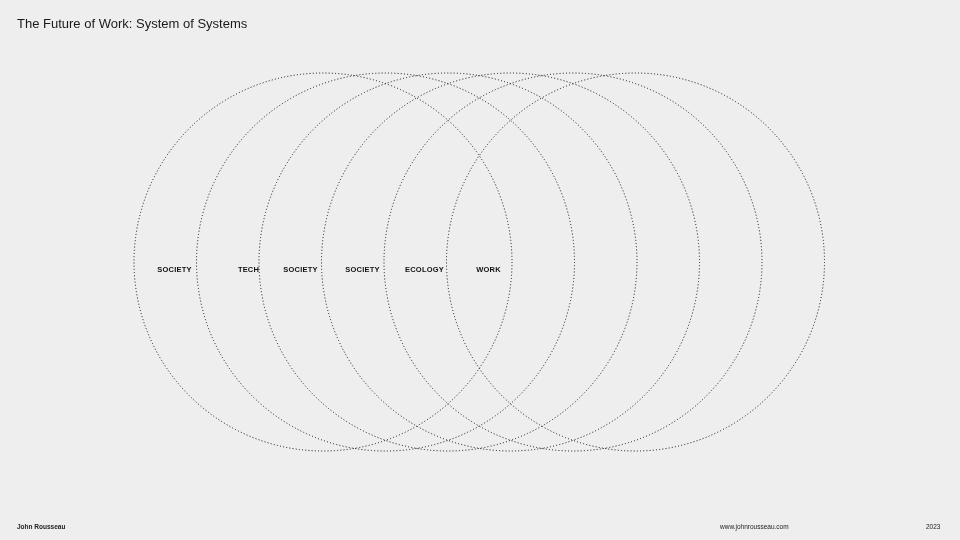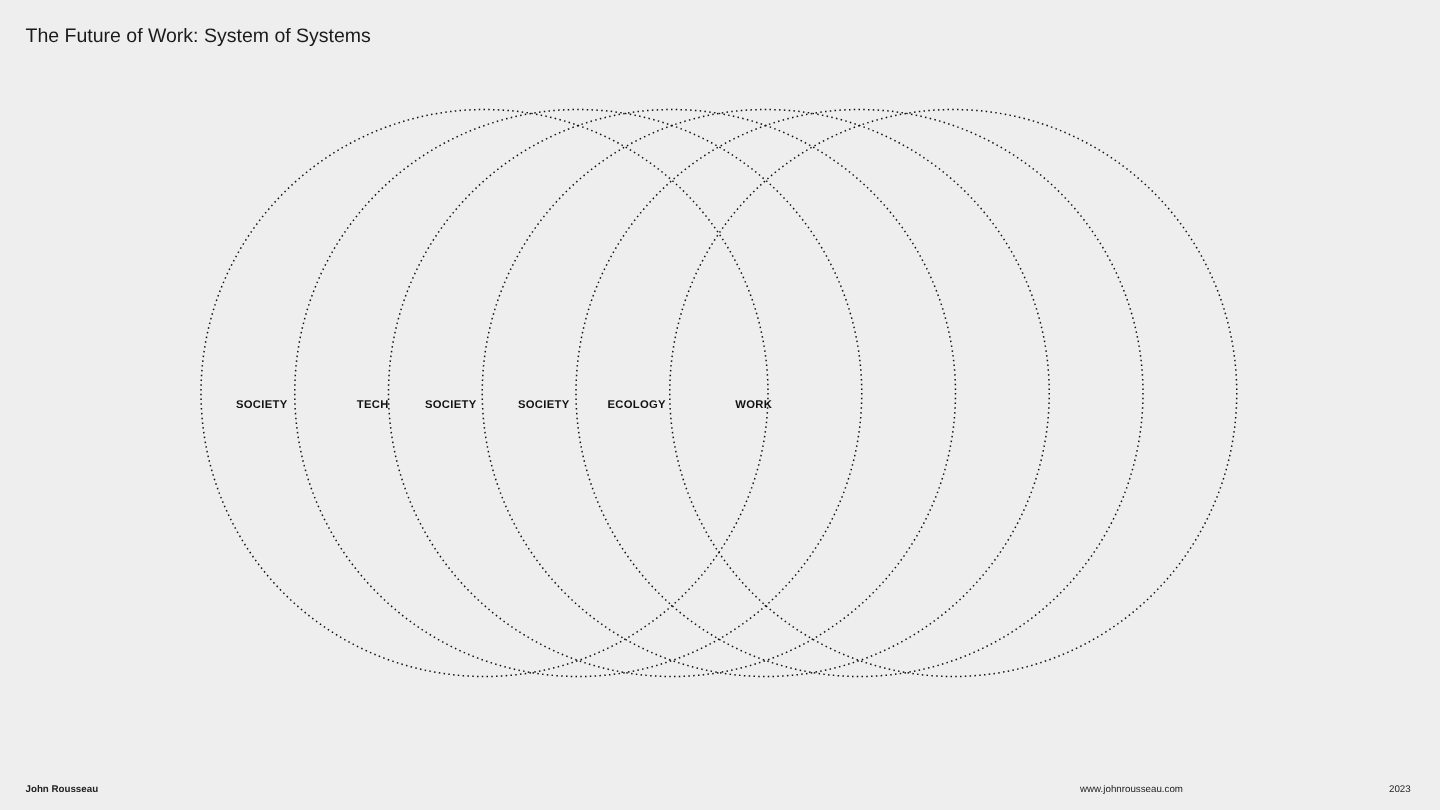--- a/index.html
+++ b/index.html
@@ -32,17 +32,17 @@
     <circle cx="573" cy="262" r="189"></circle>
     <circle cx="635.5" cy="262" r="189"></circle>
   </g>
 </svg>
 
 <div class="label" style="left:166px">SOCIETY</div>
 <div class="label" style="left:240px">TECH</div>
 <div class="label" style="left:292px">SOCIETY</div>
 <div class="label" style="left:354px">SOCIETY</div>
 <div class="label" style="left:416px">ECOLOGY</div>
-<div class="label" style="left:494px">WORK</div>
+<div class="label" style="left:480px">WORK</div>
 
 <div class="footer author">John Rousseau</div>
 <div class="footer url">www.johnrousseau.com</div>
 <div class="footer year">2023</div>
 
 </body></html>

